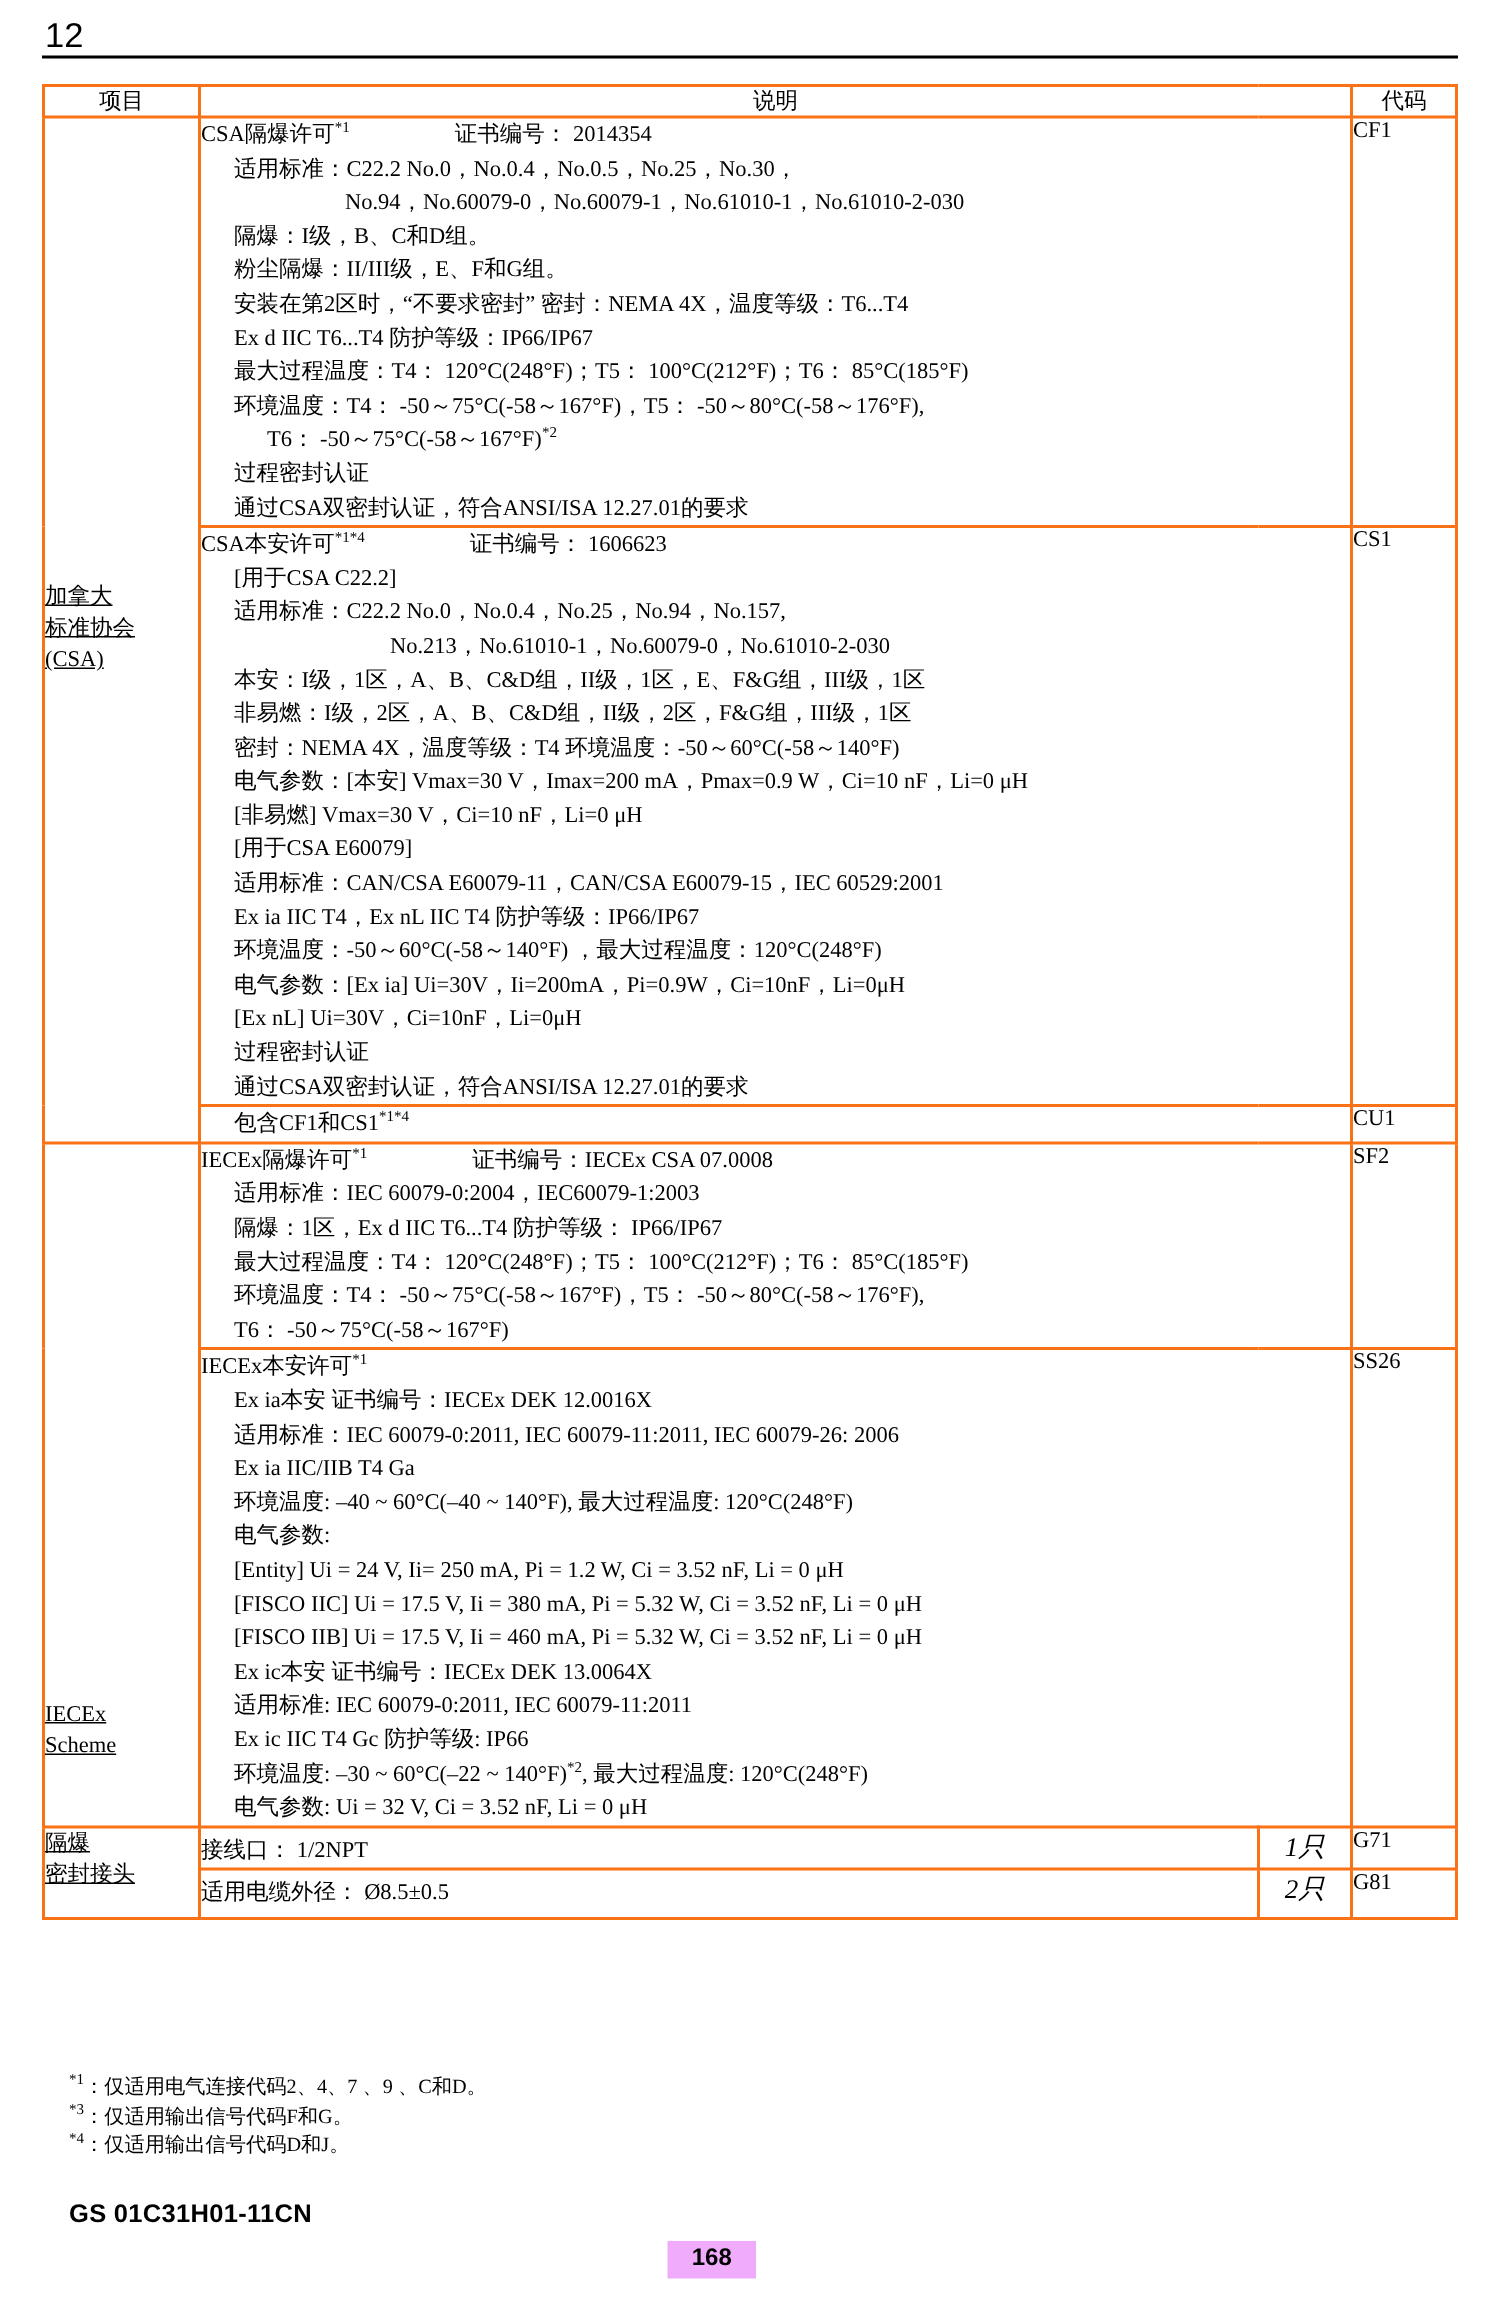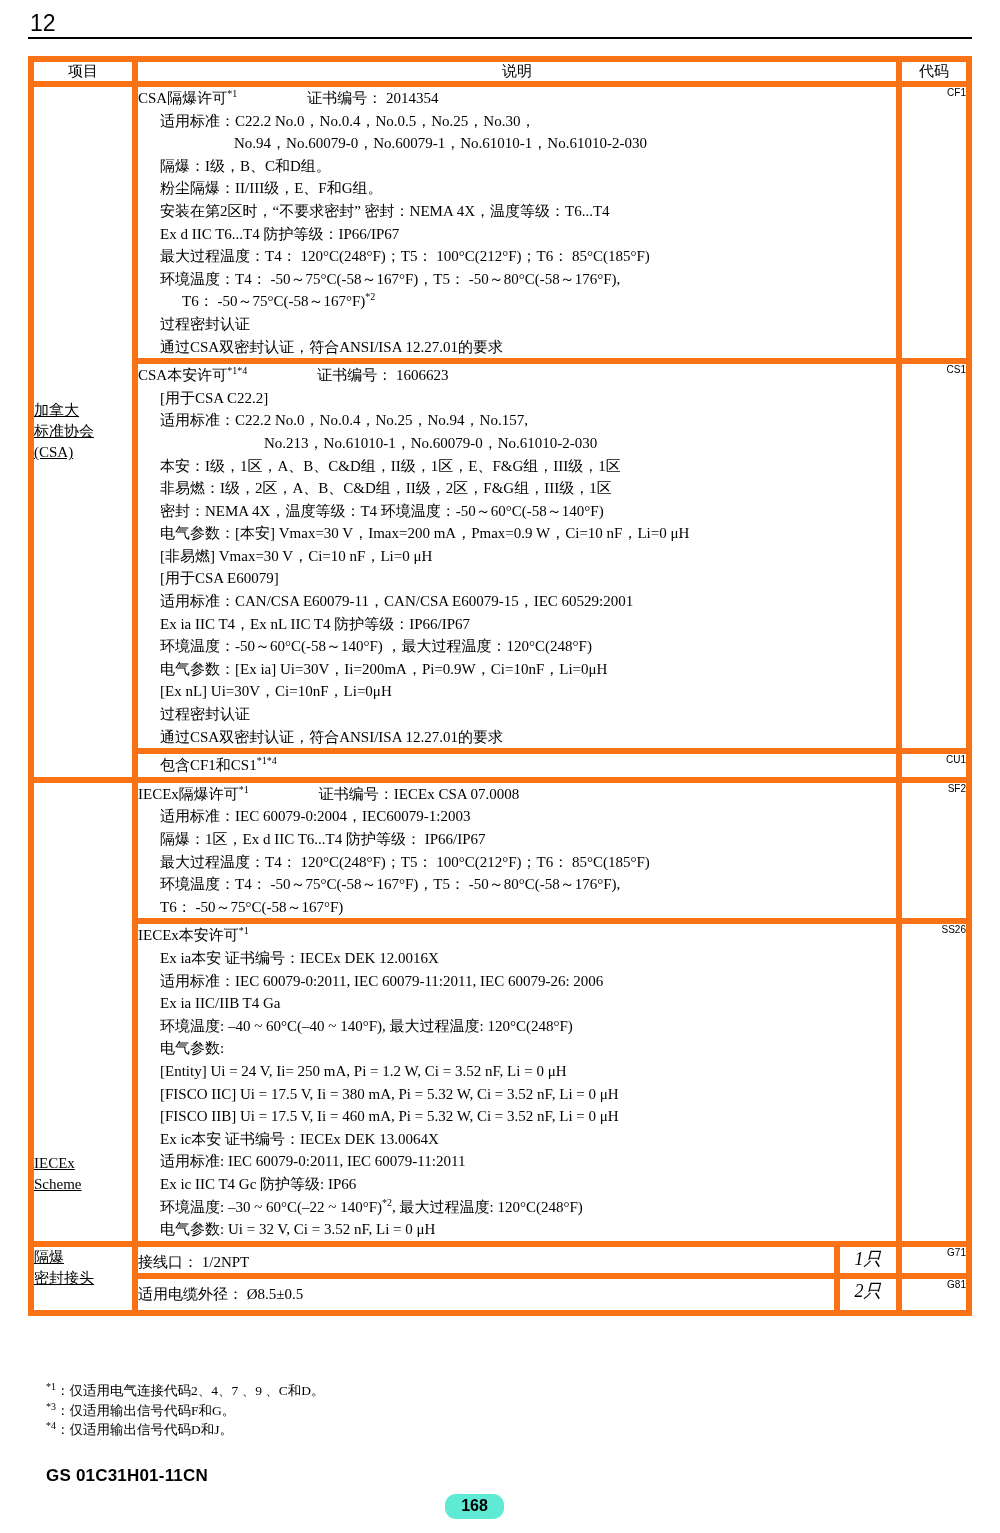--- a/index.html
+++ b/index.html
@@ -43,21 +43,21 @@
   
   table.spec {
     position: absolute;
     left: 28px;
     top: 56px;
     width: 944px;
     border-collapse: collapse;
     table-layout: fixed;
   }
   table.spec td, table.spec th {
-    border: 6px solid #f97316;
+    border: 2px solid #f97316;
     vertical-align: top;
     padding: 0;
     margin-left: 43px;
   }
   .col-item { width: 104px; }
   .col-desc { width: 100%; }
   .col-qty  { width: 62px; }
   .col-code { width: 70px; }
 
   .hdr {
@@ -69,24 +69,24 @@
   }
 
   .cell-item {
     font-size: 15px;
     padding: 8px 6px 6px 8px;
     line-height: 21px;
     text-decoration: underline;
   }
   .cell-item.mid { vertical-align: middle; }
   .cell-code {
-    text-align: right;
-    font-size: 10px;
+    text-align: left;
+    font-size: 15px;
     vertical-align: middle;
-    font-family: Liberation Sans, sans-serif;
+    font-family: Liberation Serif, serif;
   }
   .cell-qty {
     text-align: center;
     font-size: 18px;
     vertical-align: middle;
     font-style: italic;
   }
   .cell-desc {
     font-size: 15px;
     padding: 6px 6px 7px 8px;
@@ -124,26 +124,25 @@
   }
   .footer-page {
     position: absolute;
     left: 0;
     right: 0;
     top: 1494px;
     text-align: center;
   }
   .footer-page span {
     display: inline-block;
-    background: #5eead4;
+    background: #f0abfc;
     font-family: "Liberation Sans", sans-serif;
     font-weight: bold;
     font-size: 16px;
     padding: 3px 16px 4px 16px;
-    border-radius: 11px;
   }
 </style>
 </head>
 <body>
 
 <div class="page">
 
   <div class="page-header">
     <div class="num">12</div>
     <div class="rule"></div>

